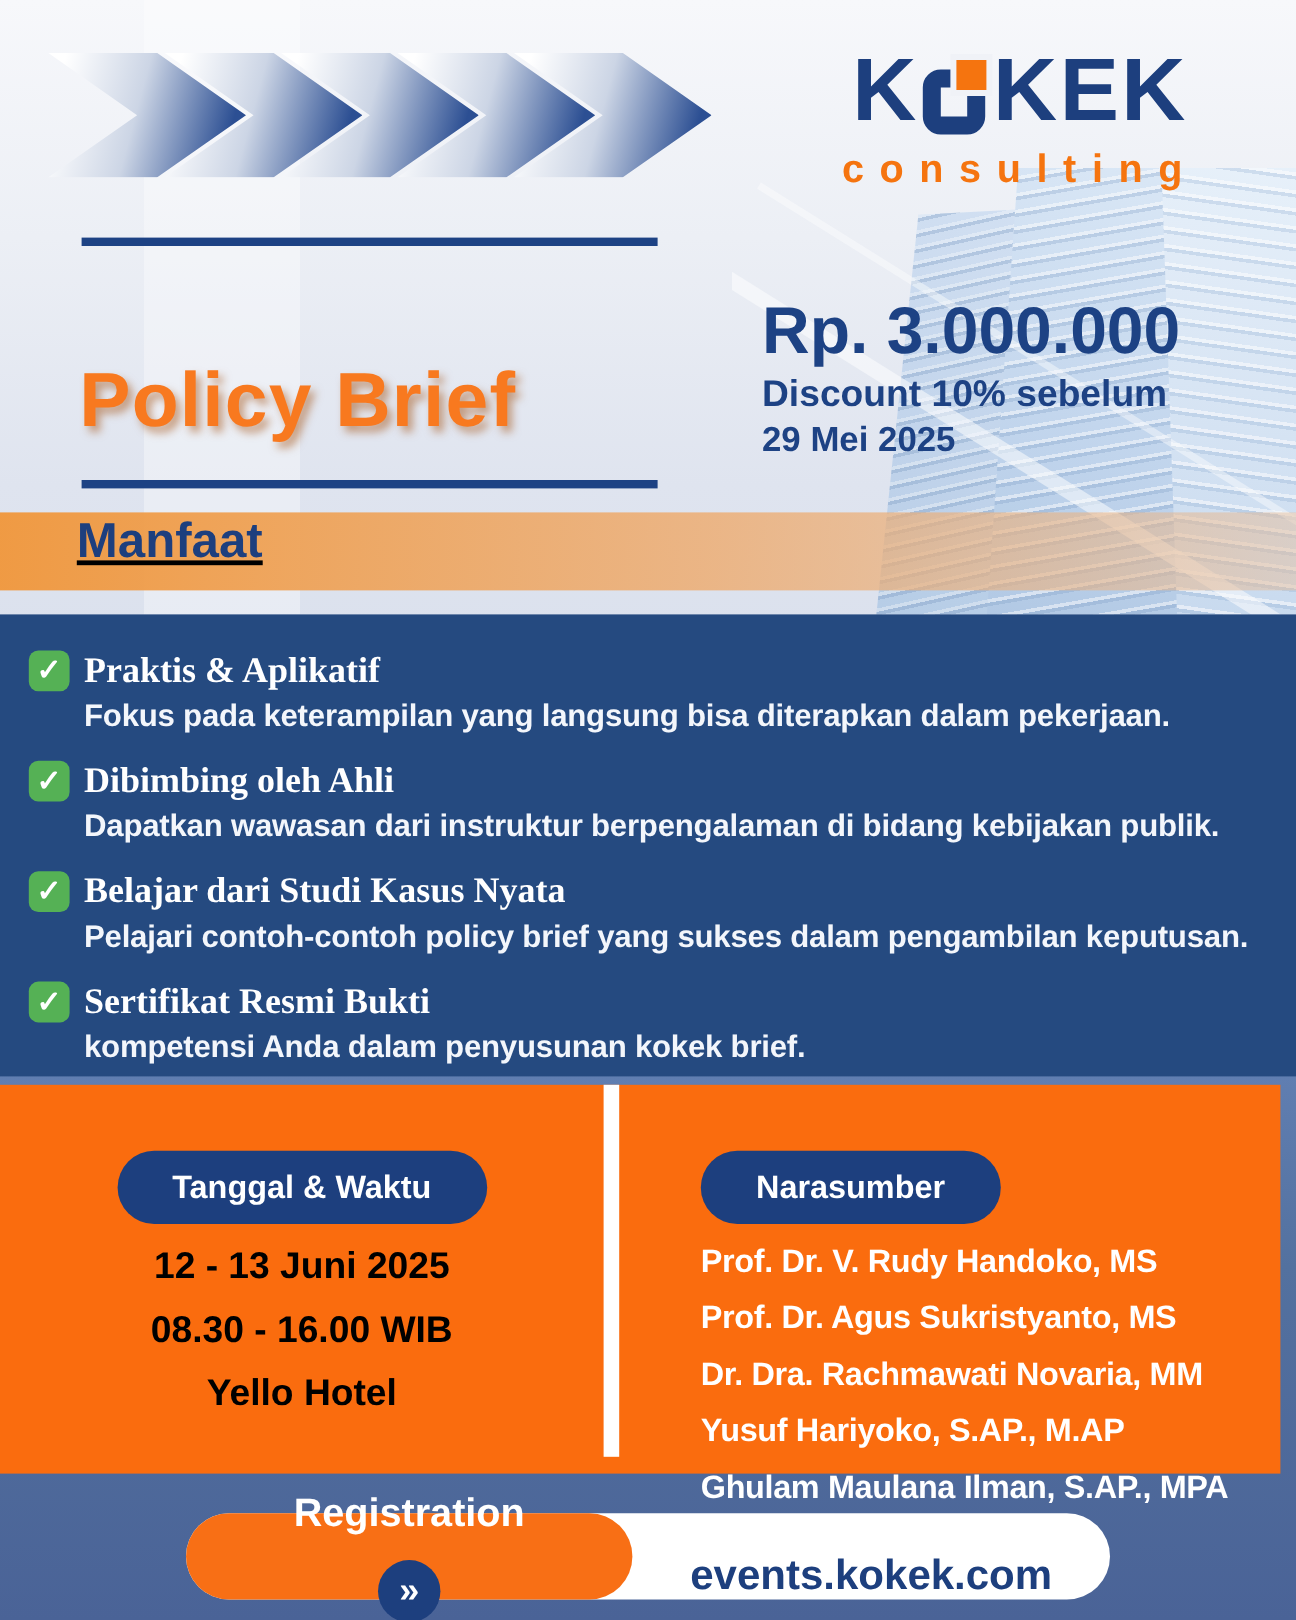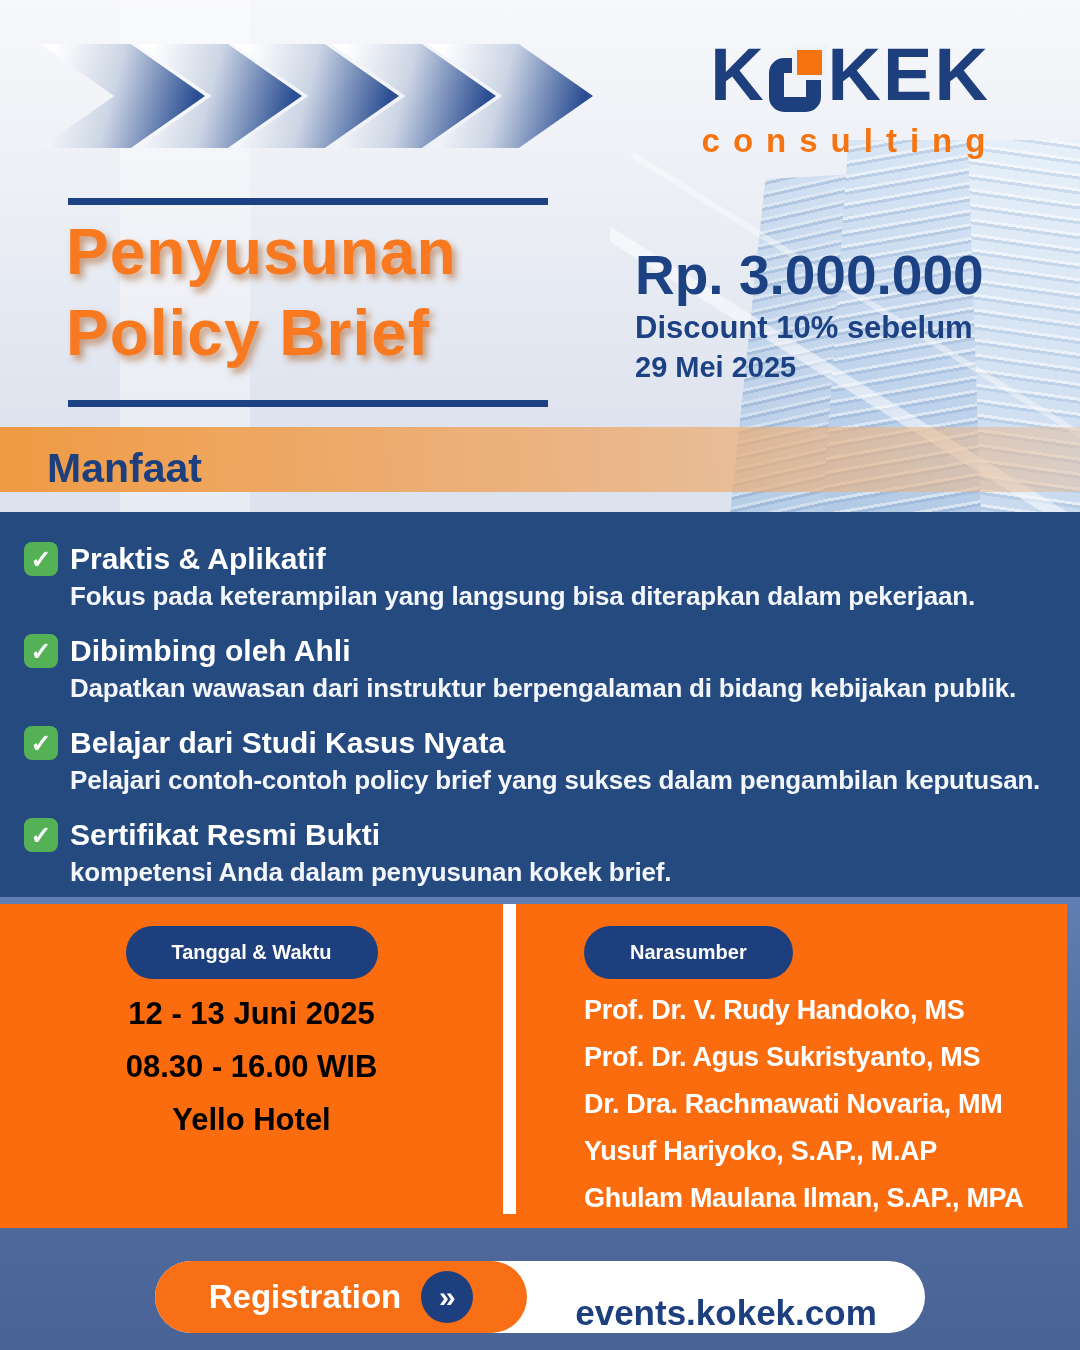--- a/index.html
+++ b/index.html
@@ -46,55 +46,55 @@
   .rule-top{top:198px;}
   .rule-bottom{top:400px;}
   .title{position:absolute;left:66px;top:212px;margin:0;font-size:64px;font-weight:800;line-height:1.26;
          color:#f8791f;letter-spacing:1px;text-shadow:4px 5px 7px rgba(165,85,25,.55);}
   .price-block{position:absolute;left:635px;top:243px;width:400px;color:#1d4284;white-space:nowrap;}
   .price{font-size:55px;font-weight:800;}
   .discount1{font-size:31px;font-weight:700;margin-top:3px;}
   .discount2{font-size:29px;font-weight:700;margin-top:5px;}
 
   
-  .manfaat-bar{position:absolute;left:0;top:427px;width:1080px;height:65px;display:flex;align-items:flex-end;
-               padding-left:47px;box-sizing:border-box;
-               background:linear-gradient(90deg,rgba(240,152,62,.97) 0%,rgba(238,170,108,.8) 55%,rgba(228,190,158,.5) 100%);}
+  .manfaat-bar{position:absolute;left:0;top:427px;width:1080px;height:65px;display:flex;align-items:flex-start;
+               padding-left:64px;box-sizing:border-box;
+               background:linear-gradient(90deg,rgba(240,152,62,.97) 0%,rgba(238,170,108,.8) 55%,rgba(228,190,158,.5) 100%);text-decoration:underline;}
   .manfaat-bar span{font-size:41px;font-weight:800;color:#1d3f7e;}
   .benefits{position:absolute;left:0;top:512px;width:1080px;height:386px;background:#254a80;
             box-sizing:border-box;padding:30px 16px 0 24px;display:flex;flex-direction:column;gap:22px;}
   .b-head{display:flex;align-items:center;gap:12px;}
   .check{width:34px;height:34px;background:#55b155;border-radius:8px;color:#fff;
          display:flex;align-items:center;justify-content:center;font-size:25px;font-weight:800;flex:none;}
-  .b-title{font-size:30px;font-weight:800;color:#fff;white-space:nowrap;}
+  .b-title{font-size:30px;font-weight:800;color:#fff;white-space:nowrap;font-family:Liberation Serif, serif;}
   .b-desc{margin-left:46px;margin-top:5px;font-size:26px;font-weight:700;color:#f3f6fb;
           white-space:nowrap;letter-spacing:-.2px;}
 
   
   .bottom-bg{position:absolute;left:0;top:897px;width:1080px;height:453px;
              background:linear-gradient(180deg,#607eb1 0%,#53719f 35%,#4a6397 100%);}
   .panels{position:absolute;left:0;top:904px;width:1067px;height:324px;background:#fa6c0e;}
   .panel-divider{position:absolute;left:503px;top:0;width:13px;height:310px;background:#fff;}
   .panel-left{position:absolute;left:0;top:0;width:503px;height:100%;display:flex;flex-direction:column;
               align-items:center;padding-top:22px;box-sizing:border-box;}
   .panel-right{position:absolute;left:516px;top:0;width:551px;height:100%;box-sizing:border-box;
                padding:22px 0 0 68px;display:flex;flex-direction:column;align-items:flex-start;}
   .pill{background:#1d3f7e;color:#fff;font-weight:800;border-radius:999px;white-space:nowrap;}
-  .pill-lg{font-size:20px;padding:15px 46px;}
+  .pill-lg{font-size:27px;padding:15px 46px;margin-top:33px;}
   .pill-sm{font-size:27px;padding:13px 42px;}
   .sched-line{color:#000000;font-weight:800;font-size:31px;margin-top:17px;white-space:nowrap;}
   .loc-pill{margin-top:22px;}
   .speaker{color:#fff;font-weight:700;font-size:27px;margin-top:16px;white-space:nowrap;letter-spacing:-.3px;}
   .speaker:first-of-type{margin-top:26px;}
 
   
   .regbar{position:absolute;left:155px;top:1261px;width:770px;height:72px;background:#fff;border-radius:40px;cursor:pointer;}
   .reg-btn{position:absolute;left:0;top:0;width:372px;height:72px;background:#f86f15;border-radius:40px;
            display:flex;align-items:center;justify-content:center;gap:20px;color:#fff;
-           font-size:33px;font-weight:800;}
+           font-size:33px;font-weight:800;flex-direction:column;}
   .reg-circle{width:52px;height:52px;background:#1d3f7e;border-radius:50%;color:#fff;
               display:flex;align-items:center;justify-content:center;font-size:30px;font-weight:800;flex:none;}
   .reg-url{position:absolute;left:372px;right:0;top:16px;height:72px;display:flex;align-items:center;
            justify-content:center;color:#1d3f7e;font-size:35px;font-weight:800;}
 </style>
 </head>
 <body>
 
 <div class="page">
 
@@ -124,21 +124,21 @@
         <span class="ring"></span>
         <span class="sq"></span>
       </span>
       <span>KEK</span>
     </div>
     <div class="logo-sub">consulting</div>
   </div>
 
   <div class="rule rule-top"></div>
   <h1 class="title">
-    <span>Penyusunan</span><br>
+    <br>
     <span>Policy Brief</span>
   </h1>
   <div class="rule rule-bottom"></div>
 
   <div class="price-block">
     <div class="price">Rp. 3.000.000</div>
     <div class="discount1">Discount 10% sebelum</div>
     <div class="discount2">29 Mei 2025</div>
   </div>
 

